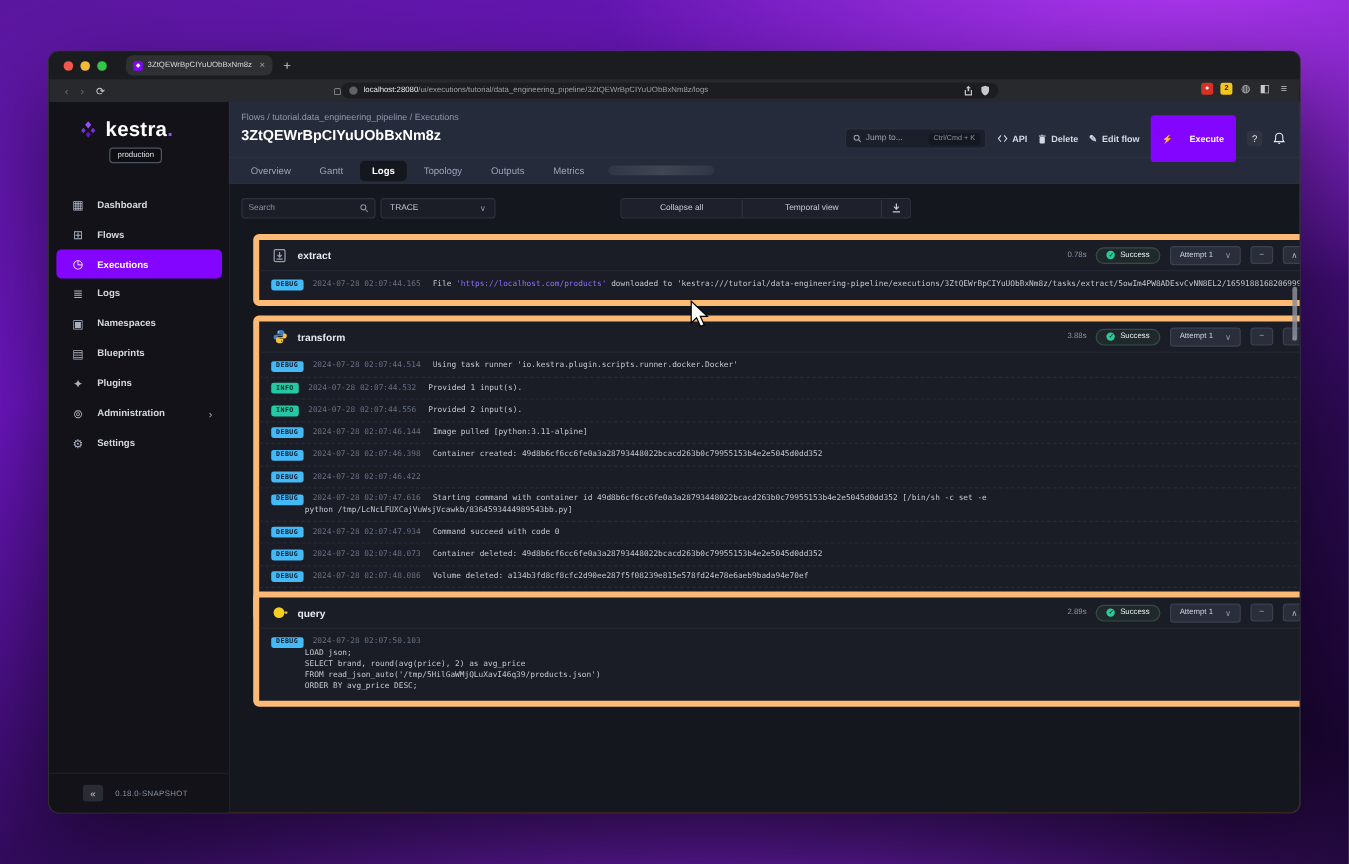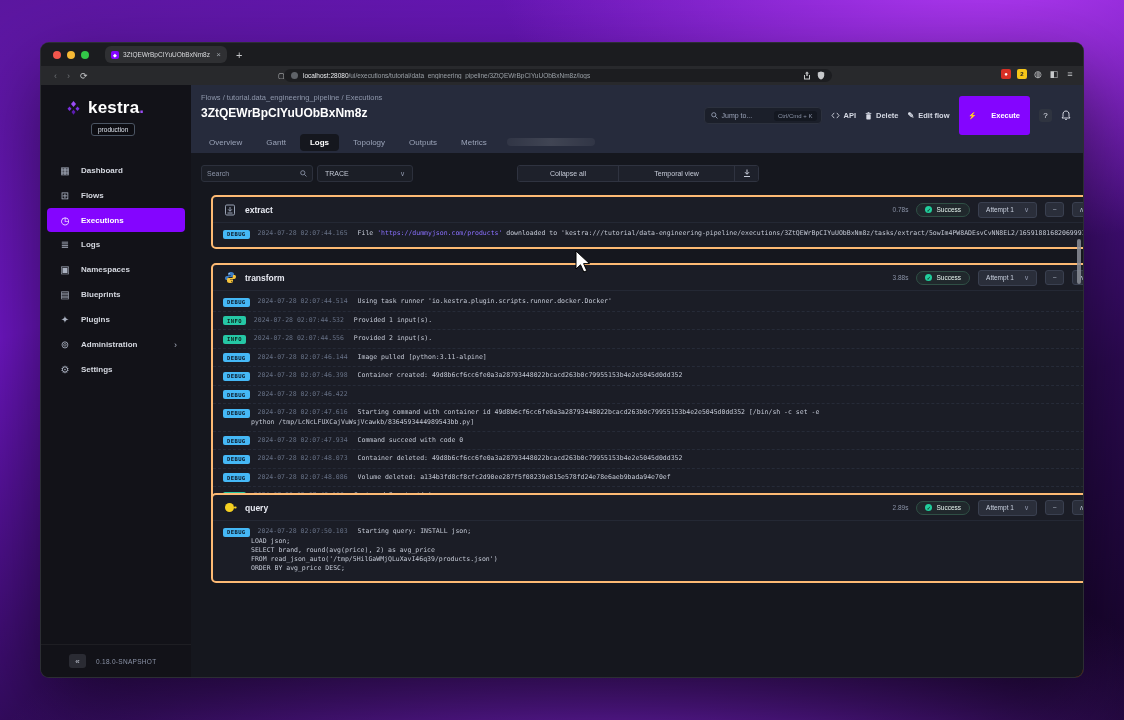--- a/index.html
+++ b/index.html
@@ -105,21 +105,21 @@
   .search-box input::placeholder { color:#8b93a7; }
   .select-box { width:96px; height:17px; background:#1b1e26; border:1px solid #2c303c; border-radius:3px;
     display:flex; align-items:center; justify-content:space-between; padding:0 7px; margin-right:104px; }
   .select-box .sel-val { font-size:7px; color:#c3c8d4; }
   .chev { color:#8b93a7; font-size:7px; }
   .seg-group { display:flex; height:17px; border:1px solid #2f3340; border-radius:3px; overflow:hidden; }
   .seg { background:#1e212b; color:#c6cbd8; font-size:7px; display:flex; align-items:center; justify-content:center; }
   .seg + .seg { border-left:1px solid #2f3340; }
   .seg.s1 { width:100px; } .seg.s2 { width:116px; } .seg.s3 { width:24px; }
   
-  .task-card { position:absolute; left:20px; width:890px; background:#1b1d26; border:2px solid #fdba74; border-radius:5px; }
+  .task-card { position:absolute; left:20px; width:890px; background:#1b1d26; border:5px solid #fdba74; border-radius:5px; }
   #cards .task-card:nth-child(1){ top:42px; }
   #cards .task-card:nth-child(2){ top:110px; }
   #cards .task-card:nth-child(3){ top:340px; }
   .card-header { height:26px; display:flex; align-items:center; padding:0 8px 0 10px; gap:8px;
     border-bottom:1px solid #242834; }
   .task-icon { width:14px; height:14px; flex:none; display:none; align-items:center; justify-content:center; }
   .task-icon.show { display:flex; }
   .task-name { font-size:8.5px; font-weight:bold; color:#e8eaf2; flex:1; }
   .duration { font-size:6.5px; color:#8b93a7; }
   .success-badge { display:flex; align-items:center; gap:4px; border:1px solid #2f4f45; background:#20282c;
@@ -363,21 +363,21 @@
         <span class="chev">∨</span>
       </span>
       <span class="mini-btn">−</span>
       <span class="mini-btn">∧</span>
     </div>
     <div class="log-list">
                 <div class="log-entry">
     <div class="log-row">
       <span class="log-badge lvl-DEBUG">DEBUG</span>
       <span class="log-ts">2024-07-28 02:07:44.165</span>
-      <span class="log-msg"><span>File </span><span class="link">'https://dummyjson.com/products'</span><span> downloaded to 'kestra:///tutorial/data-engineering-pipeline/executions/3ZtQEWrBpCIYuUObBxNm8z/tasks/extract/5owIm4PW8ADEsvCvNN8EL2/16591881682069991984.tmp'</span></span>
+      <span class="log-msg"><span>File </span><span class="link">'https://localhost.com/products'</span><span> downloaded to 'kestra:///tutorial/data-engineering-pipeline/executions/3ZtQEWrBpCIYuUObBxNm8z/tasks/extract/5owIm4PW8ADEsvCvNN8EL2/16591881682069991984.tmp'</span></span>
     </div>
   </div>
               </div>
   </div>
             <div class="task-card">
     <div class="card-header">
 
       <span class="task-icon show">
         <svg width="13" height="13" viewBox="0 0 13 13">
                     <path d="M6.5 1 C4.5 1 4 2 4 3 V4.5 H7 V5 H2.8 C1.6 5 1 6 1 7.2 C1 8.4 1.6 9 2.8 9 H4 V7.5 C4 6.5 4.8 6 6 6 H8.5 C9.5 6 10 5.3 10 4.3 V3 C10 2 9 1 7.5 1 Z" fill="#3f7cc0"></path>
@@ -500,21 +500,20 @@
         <span class="chev">∨</span>
       </span>
       <span class="mini-btn">−</span>
       <span class="mini-btn">∧</span>
     </div>
     <div class="log-list">
                 <div class="log-entry">
     <div class="log-row">
       <span class="log-badge lvl-DEBUG">DEBUG</span>
       <span class="log-ts">2024-07-28 02:07:50.103</span>
-      <span class="log-msg"><span>Starting query: INSTALL json;</span></span>
     </div>
   <div class="log-extra">LOAD json;</div>
                   <div class="log-extra">SELECT brand, round(avg(price), 2) as avg_price</div>
                   <div class="log-extra">FROM read_json_auto('/tmp/5HilGaWMjQLuXavI46q39/products.json')</div>
                   <div class="log-extra">ORDER BY avg_price DESC;</div>
                 </div>
               </div>
   </div>
           </div>
       </div>

